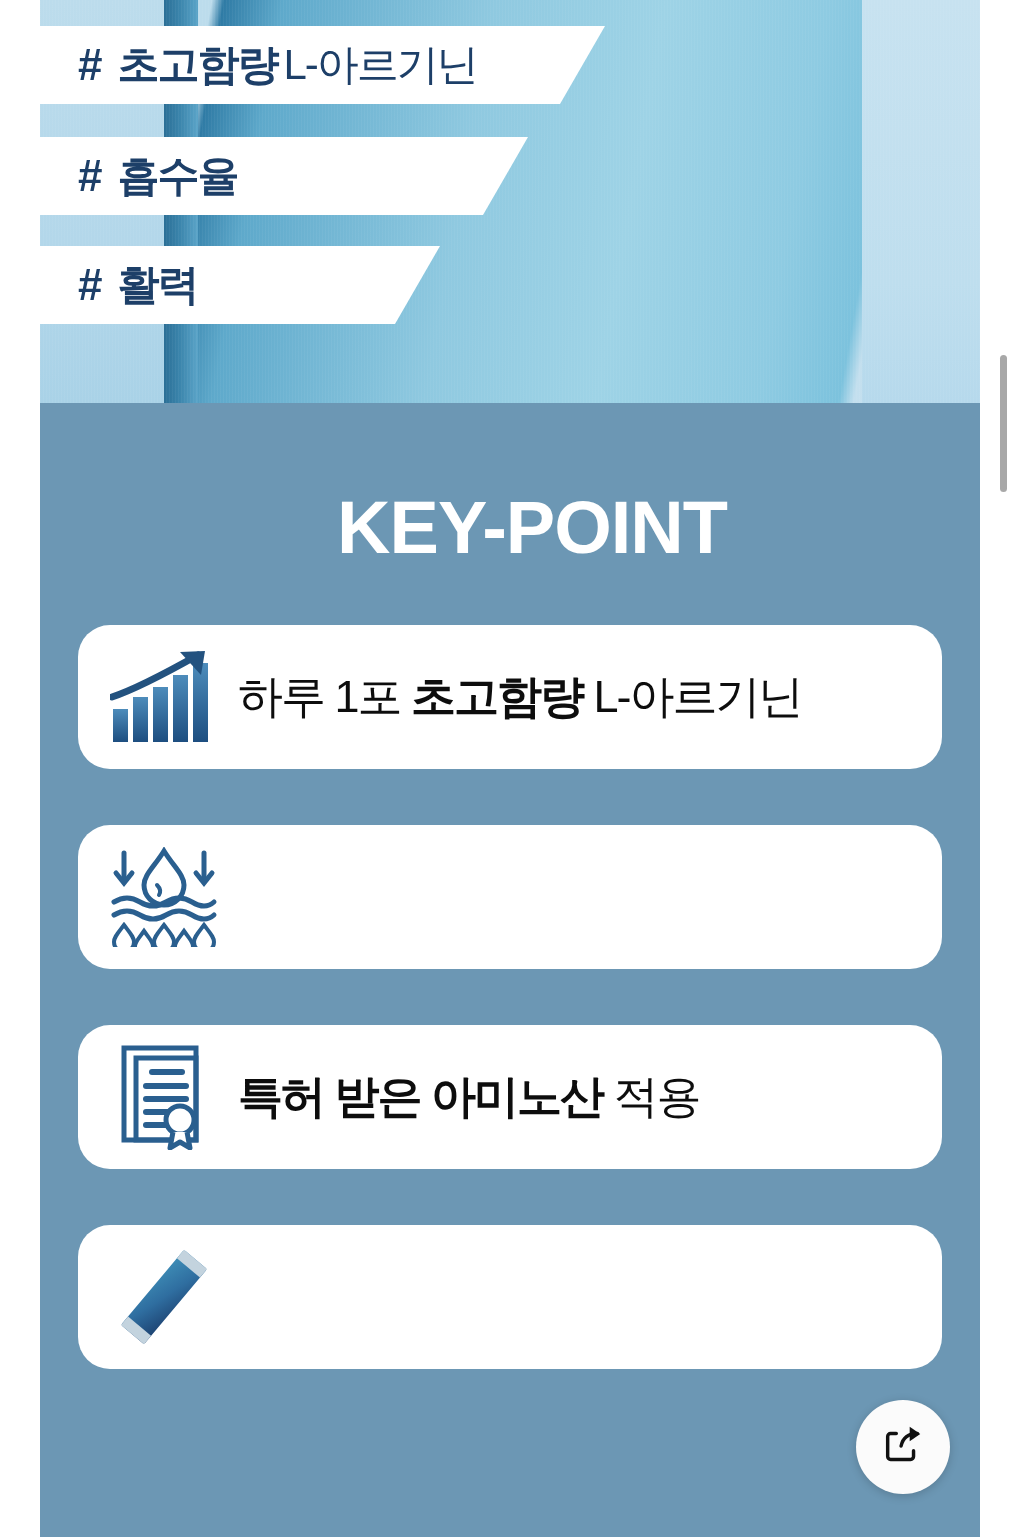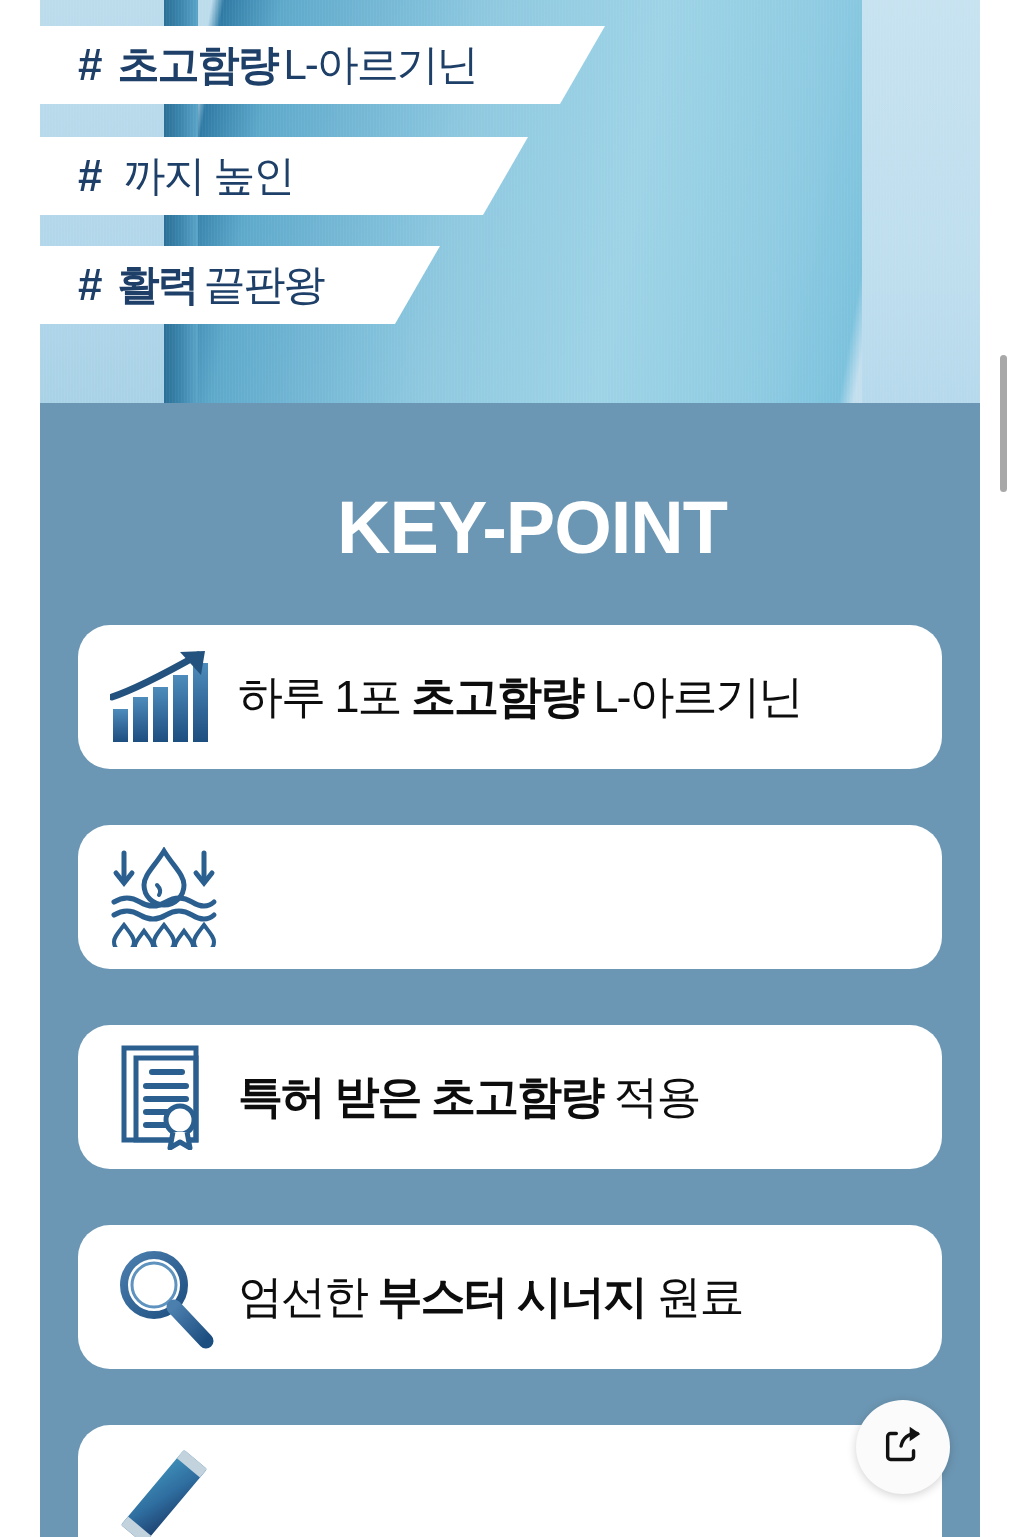--- a/index.html
+++ b/index.html
@@ -225,27 +225,26 @@
       <div class="hero-grain"></div>
 
       <div class="tag-banner tag-1">
         <span class="tag-hash">#</span>
         <span class="tag-strong">초고함량</span>
         <span class="tag-normal">L-아르기닌</span>
       </div>
 
       <div class="tag-banner tag-2">
         <span class="tag-hash">#</span>
-        <span class="tag-normal">까지 높인</span>
+        <span class="tag-strong">흡수율</span>
       </div>
 
       <div class="tag-banner tag-3">
         <span class="tag-hash">#</span>
         <span class="tag-strong">활력</span>
-        <span class="tag-normal">끝판왕</span>
       </div>
     </div>
 
     <div class="keypoint-section">
       <div class="keypoint-title">KEY-POINT</div>
 
       <div class="cards">
 
         <div class="card">
           <div class="card-icon">
@@ -304,42 +303,24 @@
                   <path d="M30 55 L70 55"></path>
                   <path d="M30 68 L60 68"></path>
                   <path d="M30 81 L52 81"></path>
                 </g>
                 <circle cx="64" cy="76" r="14" fill="#ffffff" stroke-width="5"></circle>
                 <path d="M57 88 L54 104 L64 98 L74 104 L71 88" fill="#ffffff" stroke-width="5" stroke-linejoin="round"></path>
               </g>
             </svg>
           </div>
           <div class="card-text">
-            <span class="t-reg"></span><span class="t-bold">특허 받은 초고함량</span><span class="t-reg"> 적용</span>
+            <span class="t-reg"></span><span class="t-bold">특허 받은 아미노산</span><span class="t-reg"> 적용</span>
           </div>
         </div>
 
-        <div class="card">
-          <div class="card-icon">
-            <svg width="104" height="104" viewBox="0 0 104 104" aria-hidden="true">
-              <defs>
-                <linearGradient id="gMag" x1="0" y1="0" x2="1" y2="1">
-                  <stop offset="0%" stop-color="#4b7fae"></stop>
-                    <stop offset="100%" stop-color="#1d4e80"></stop>
-                </linearGradient>
-              </defs>
-              <circle cx="42" cy="40" r="30" fill="none" stroke="url(#gMag)" stroke-width="8"></circle>
-              <circle cx="42" cy="40" r="22" fill="none" stroke="#5f93bf" stroke-width="3"></circle>
-              <path d="M62 62 L94 96" stroke="url(#gMag)" stroke-width="15" stroke-linecap="round"></path>
-            </svg>
-          </div>
-          <div class="card-text">
-            <span class="t-reg">엄선한 </span><span class="t-bold">부스터 시너지</span><span class="t-reg"> 원료</span>
-          </div>
-        </div>
 
         <div class="card">
           <div class="card-icon">
             <svg width="110" height="110" viewBox="0 0 110 110" aria-hidden="true">
               <defs>
                 <linearGradient id="gStick" x1="0" y1="0" x2="1" y2="1">
                   <stop offset="0%" stop-color="#3f8fb8"></stop>
                   <stop offset="50%" stop-color="#2f6ea0"></stop>
                   <stop offset="100%" stop-color="#1c3f6e"></stop>
                 </linearGradient>

